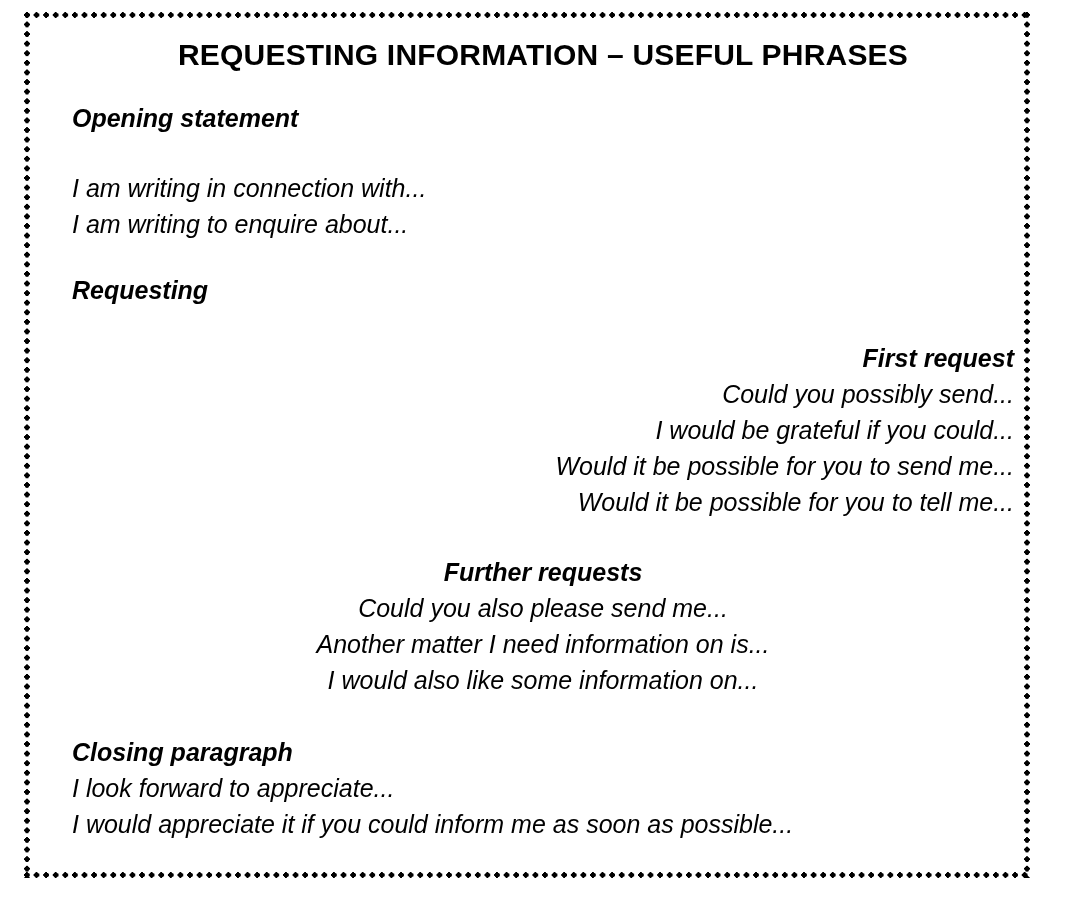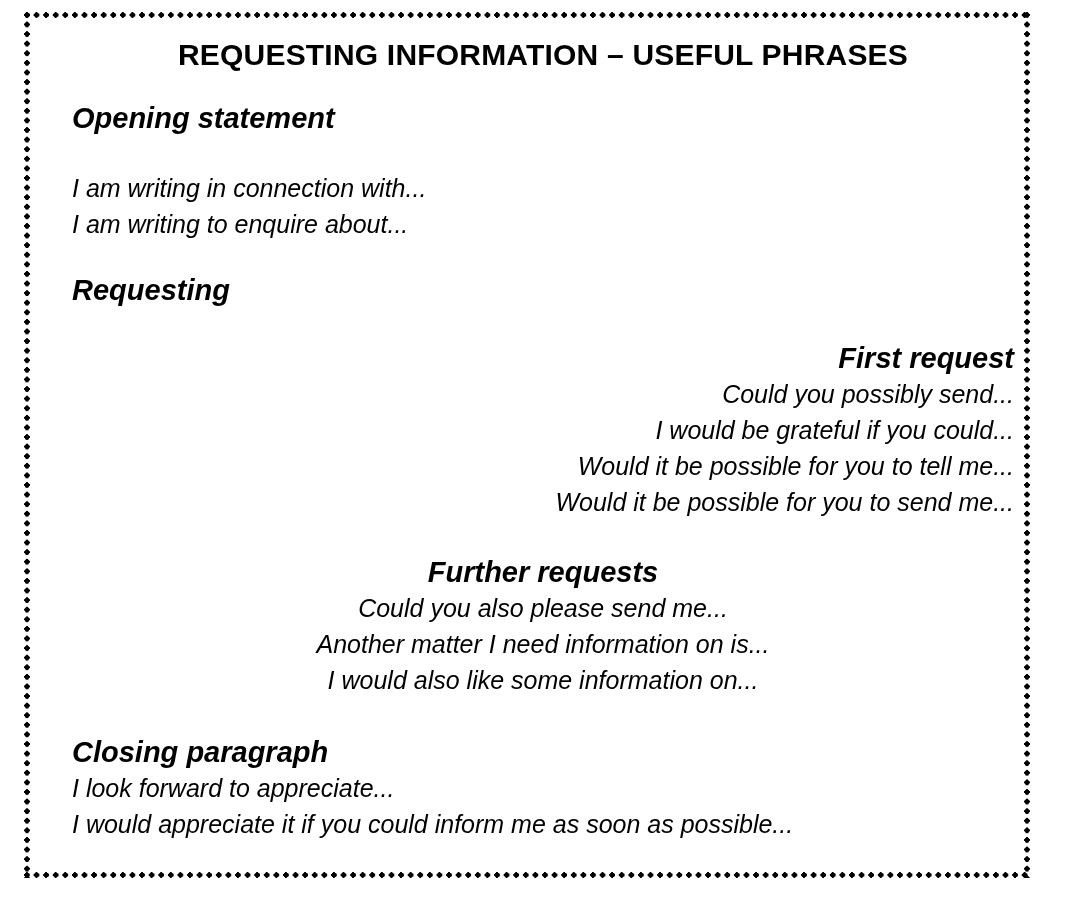--- a/index.html
+++ b/index.html
@@ -84,21 +84,21 @@
 
   .section {
     margin: 0;
     padding: 0;
   }
 
   .heading {
     font-family: "Liberation Sans", sans-serif;
     font-style: italic;
     font-weight: bold;
-    font-size: 29px;
+    font-size: 25px;
     line-height: 36px;
     white-space: nowrap;
   }
 
   .phrase {
     font-family: "Liberation Sans", sans-serif;
     font-style: italic;
     font-weight: normal;
     font-size: 25px;
     line-height: 36px;
@@ -138,22 +138,22 @@
     </div>
 
     <div class="section sec-requesting">
       <div class="heading">Requesting</div>
     </div>
 
     <div class="section sec-first">
       <div class="heading">First request</div>
       <div class="phrase">Could you possibly send...</div>
       <div class="phrase">I would be grateful if you could...</div>
+      <div class="phrase">Would it be possible for you to send me...</div>
       <div class="phrase">Would it be possible for you to tell me...</div>
-      <div class="phrase">Would it be possible for you to send me...</div>
     </div>
 
     <div class="section sec-further">
       <div class="heading">Further requests</div>
       <div class="phrase">Could you also please send me...</div>
       <div class="phrase">Another matter I need information on is...</div>
       <div class="phrase">I would also like some information on...</div>
     </div>
 
     <div class="section sec-closing">

